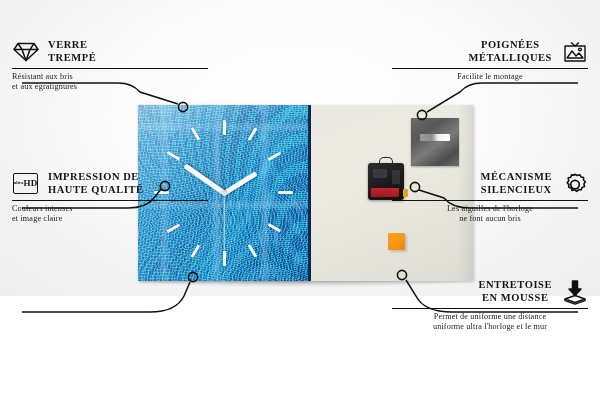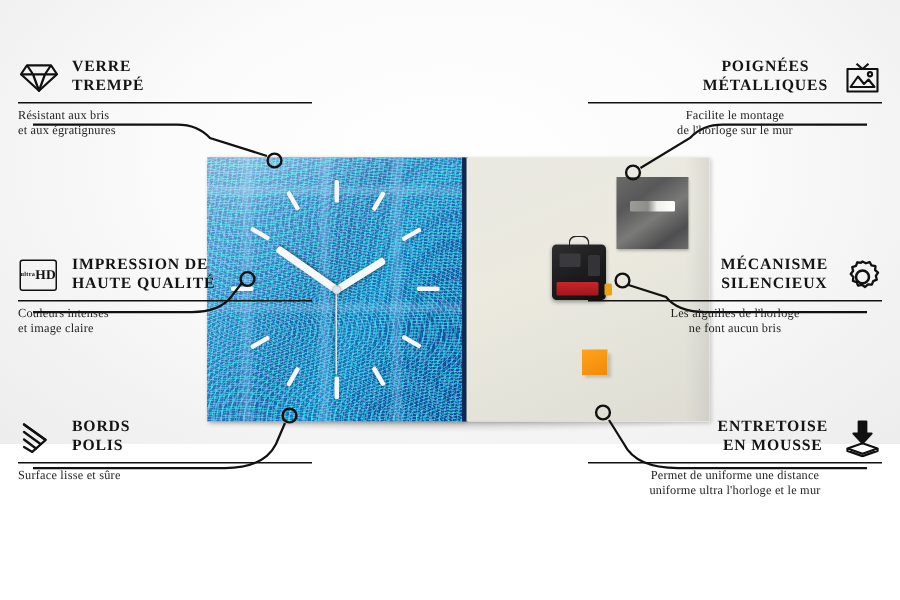--- a/index.html
+++ b/index.html
@@ -253,62 +253,39 @@
         <div>HAUTE QUALITÉ</div>
       </div>
     </div>
     <div class="rule"></div>
     <div class="desc">
       <div>Couleurs intenses</div>
       <div>et image claire</div>
     </div>
   </div>
 
-  <div class="callout left" style="top:278px">
-    <div class="head">
-      <span class="ico">
-        <svg viewBox="0 0 26 24" width="26" height="24" fill="none" stroke="#111" stroke-width="1.5" stroke-linecap="round">
-          <path d="M3 3 L17 13"></path>
-            <path d="M3 8 L14 16"></path>
-            <path d="M3 13 L11 19"></path>
-            <path d="M3 18 L8 21"></path>
-          <path d="M17 13 L3 3" stroke-width="1.5"></path>
-          <path d="M17.5 13.2 L8.5 21.2" stroke-width="1.5"></path>
-        </svg>
-      </span>
-      <div class="title">
-        <div>BORDS</div>
-        <div>POLIS</div>
-      </div>
-    </div>
-    <div class="rule"></div>
-    <div class="desc">
-      <div>Surface lisse et sûre</div>
-    </div>
-  </div>
 
   <div class="callout right" style="top:38px">
     <div class="head">
       <span class="ico">
         <svg viewBox="0 0 26 24" width="26" height="24" fill="none" stroke="#111" stroke-width="1.4" stroke-linejoin="round">
           <rect x="3" y="6" width="20" height="15"></rect>
           <path d="M13 6 L9 2.5 M13 6 L17 2.5"></path>
           <path d="M5 18 L10 11 L14 16 L17 13 L21 18 Z"></path>
           <circle cx="18" cy="9.5" r="1.4"></circle>
         </svg>
       </span>
       <div class="title">
         <div>POIGNÉES</div>
         <div>MÉTALLIQUES</div>
       </div>
     </div>
     <div class="rule"></div>
     <div class="desc">
       <div>Facilite le montage</div>
-      <div>de l'horloge sur le mur</div>
     </div>
   </div>
 
   <div class="callout right" style="top:170px">
     <div class="head">
       <span class="ico">
         <svg viewBox="0 0 26 26" width="26" height="26" fill="none" stroke="#111" stroke-width="1.7" stroke-linejoin="round">
           <path d="M13 2.6 l2.6 1.3 2.7-.9 1.4 2.5 2.8.5-.2 2.8 2.1 1.9-1.6 2.3.7 2.8-2.6 1-1 2.6-2.8-.2-2.1 1.9-2.3-1.6-2.8.6-1-2.6-2.7-.9.3-2.8-1.9-2.1 1.7-2.2-.6-2.8 2.7-.9 1-2.6 2.7.3z" transform="scale(0.92) translate(1,1)"></path>
           <circle cx="13" cy="13.6" r="4.3"></circle>
         </svg>

